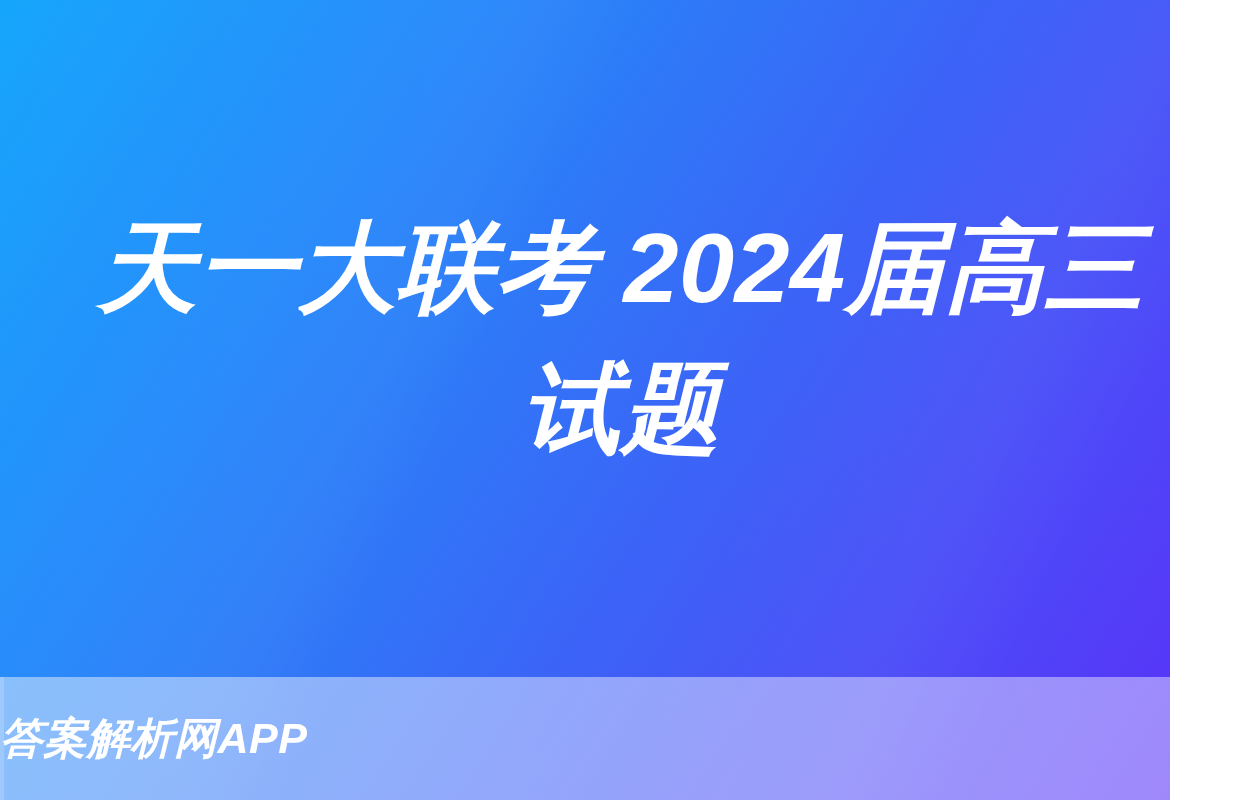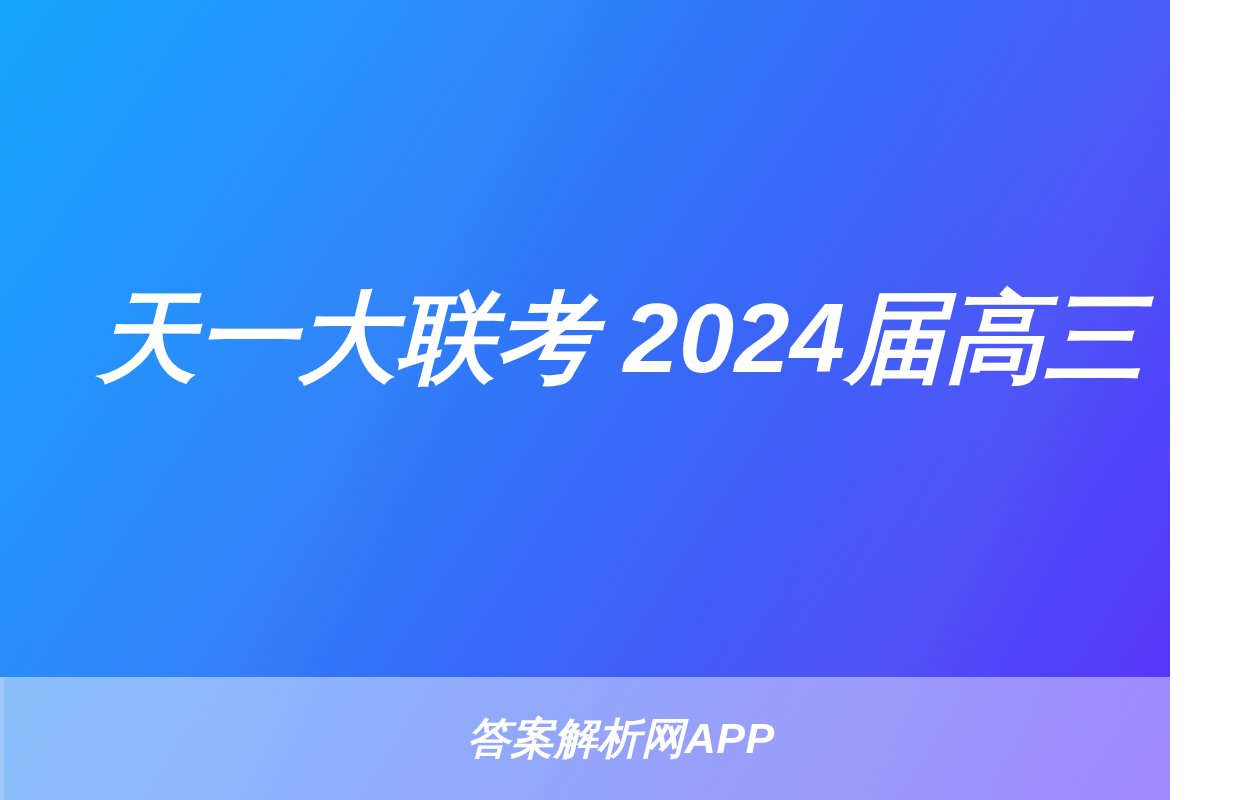--- a/index.html
+++ b/index.html
@@ -87,21 +87,21 @@
     left: 0;
     top: 677px;
     width: 1242px;
     height: 123px;
     background: linear-gradient(100deg,
                 rgba(255,255,255,0.45) 0%,
                 rgba(255,255,255,0.44) 50%,
                 rgba(255,255,255,0.42) 100%);
     display: flex;
     align-items: center;
-    justify-content: center;
+    justify-content: flex-start;
     box-sizing: border-box;
   }
 
   .footer-edge-left {
     position: absolute;
     left: 0;
     top: 0;
     width: 4px;
     height: 123px;
     background: rgba(255,255,255,0.18);
@@ -123,20 +123,21 @@
 <body>
 
 <div class="cover-card">
 
   <div class="hero">
     <div class="hero-sheen"></div>
   </div>
 
   <div class="title-block">
     <span class="title-line">天一大联考 2024届高三</span>
+    <span class="title-line">试题</span>
   </div>
 
   <div class="footer-band">
     <div class="footer-edge-left"></div>
     <span class="footer-text">答案解析网APP</span>
   </div>
 
 </div>
 
 </body></html>

